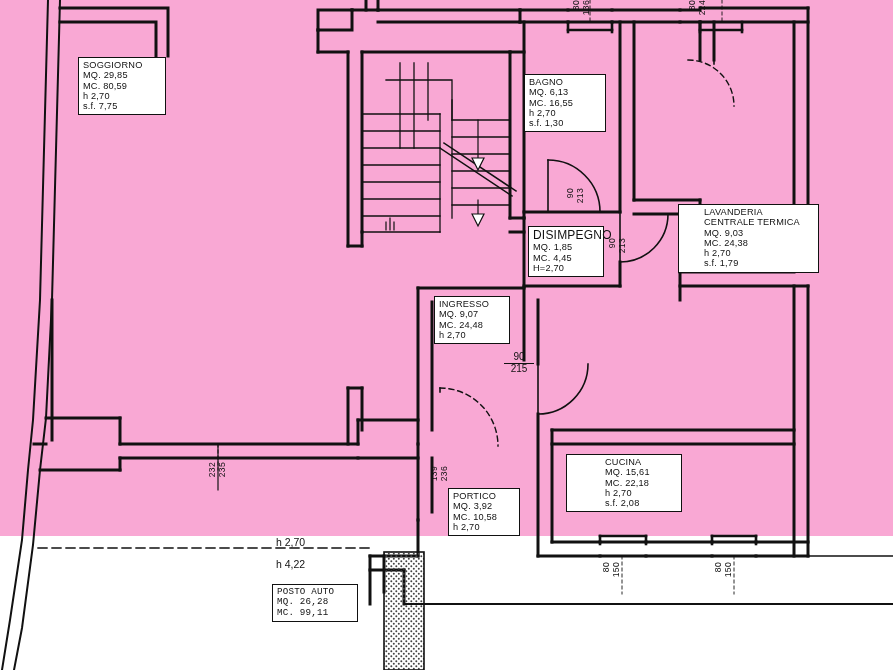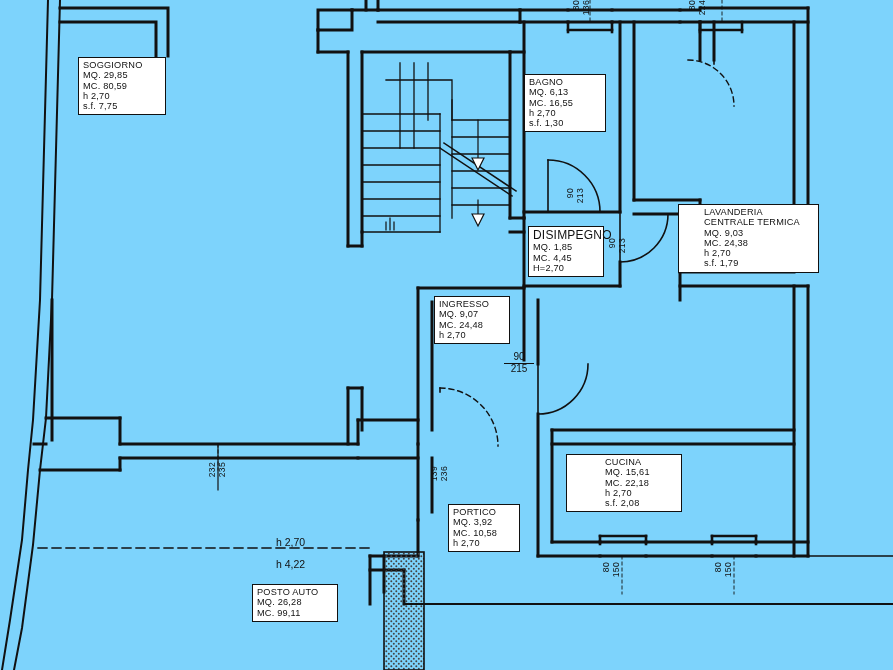--- a/index.html
+++ b/index.html
@@ -1,18 +1,18 @@
 <!DOCTYPE html>
 <html><head>
 <meta charset="utf-8">
 <style>
   html,body{margin:0;padding:0;background:#ffffff;}
   body{width:893px;height:670px;overflow:hidden;
        font-family:"Liberation Sans",sans-serif;color:#111;}
-  #plan{position:relative;width:893px;height:670px;background:#7dd3fc;}
+  #plan{position:relative;width:893px;height:536px;background:#f9a8d4;}
   #plan svg{position:absolute;top:0;left:0;}
 
   
   .label-box{
     position:absolute;
     background:#ffffff;
     border:1.3px solid #111;
     padding:2px 4px 3px 4px;
     line-height:1.12;
     font-size:9.2px;
@@ -375,28 +375,28 @@
   </div>
 
   <div class="label-box" style="left:566px; top:454px; width:72px;padding-left:38px;">
     <div class="ttl">CUCINA</div>
     <div class="ln">MQ.  15,61</div>
     <div class="ln">MC.  22,18</div>
     <div class="ln">h  2,70</div>
     <div class="ln">s.f.  2,08</div>
   </div>
 
-  <div class="label-box" style="left:448px; top:504px; width:62px;">
+  <div class="label-box" style="left:448px; top:488px; width:62px;">
     <div class="ttl">PORTICO</div>
     <div class="ln">MQ.  3,92</div>
     <div class="ln">MC.  10,58</div>
     <div class="ln">h  2,70</div>
   </div>
 
-  <div class="label-box" style="left:252px; top:584px; width:76px;">
+  <div class="label-box" style="left:272px; top:584px; width:76px;font-family:Liberation Mono, monospace;">
     <div class="ttl">POSTO  AUTO</div>
     <div class="ln">MQ.  26,28</div>
     <div class="ln">MC.  99,11</div>
   </div>
 
   <div class="h-ann" style="left:276px; top:536px;">h  2,70</div>
   <div class="h-ann" style="left:276px; top:558px;">h  4,22</div>
 
   <div class="vdim" style="left:572px; top:0px;">
     <span>80</span>

